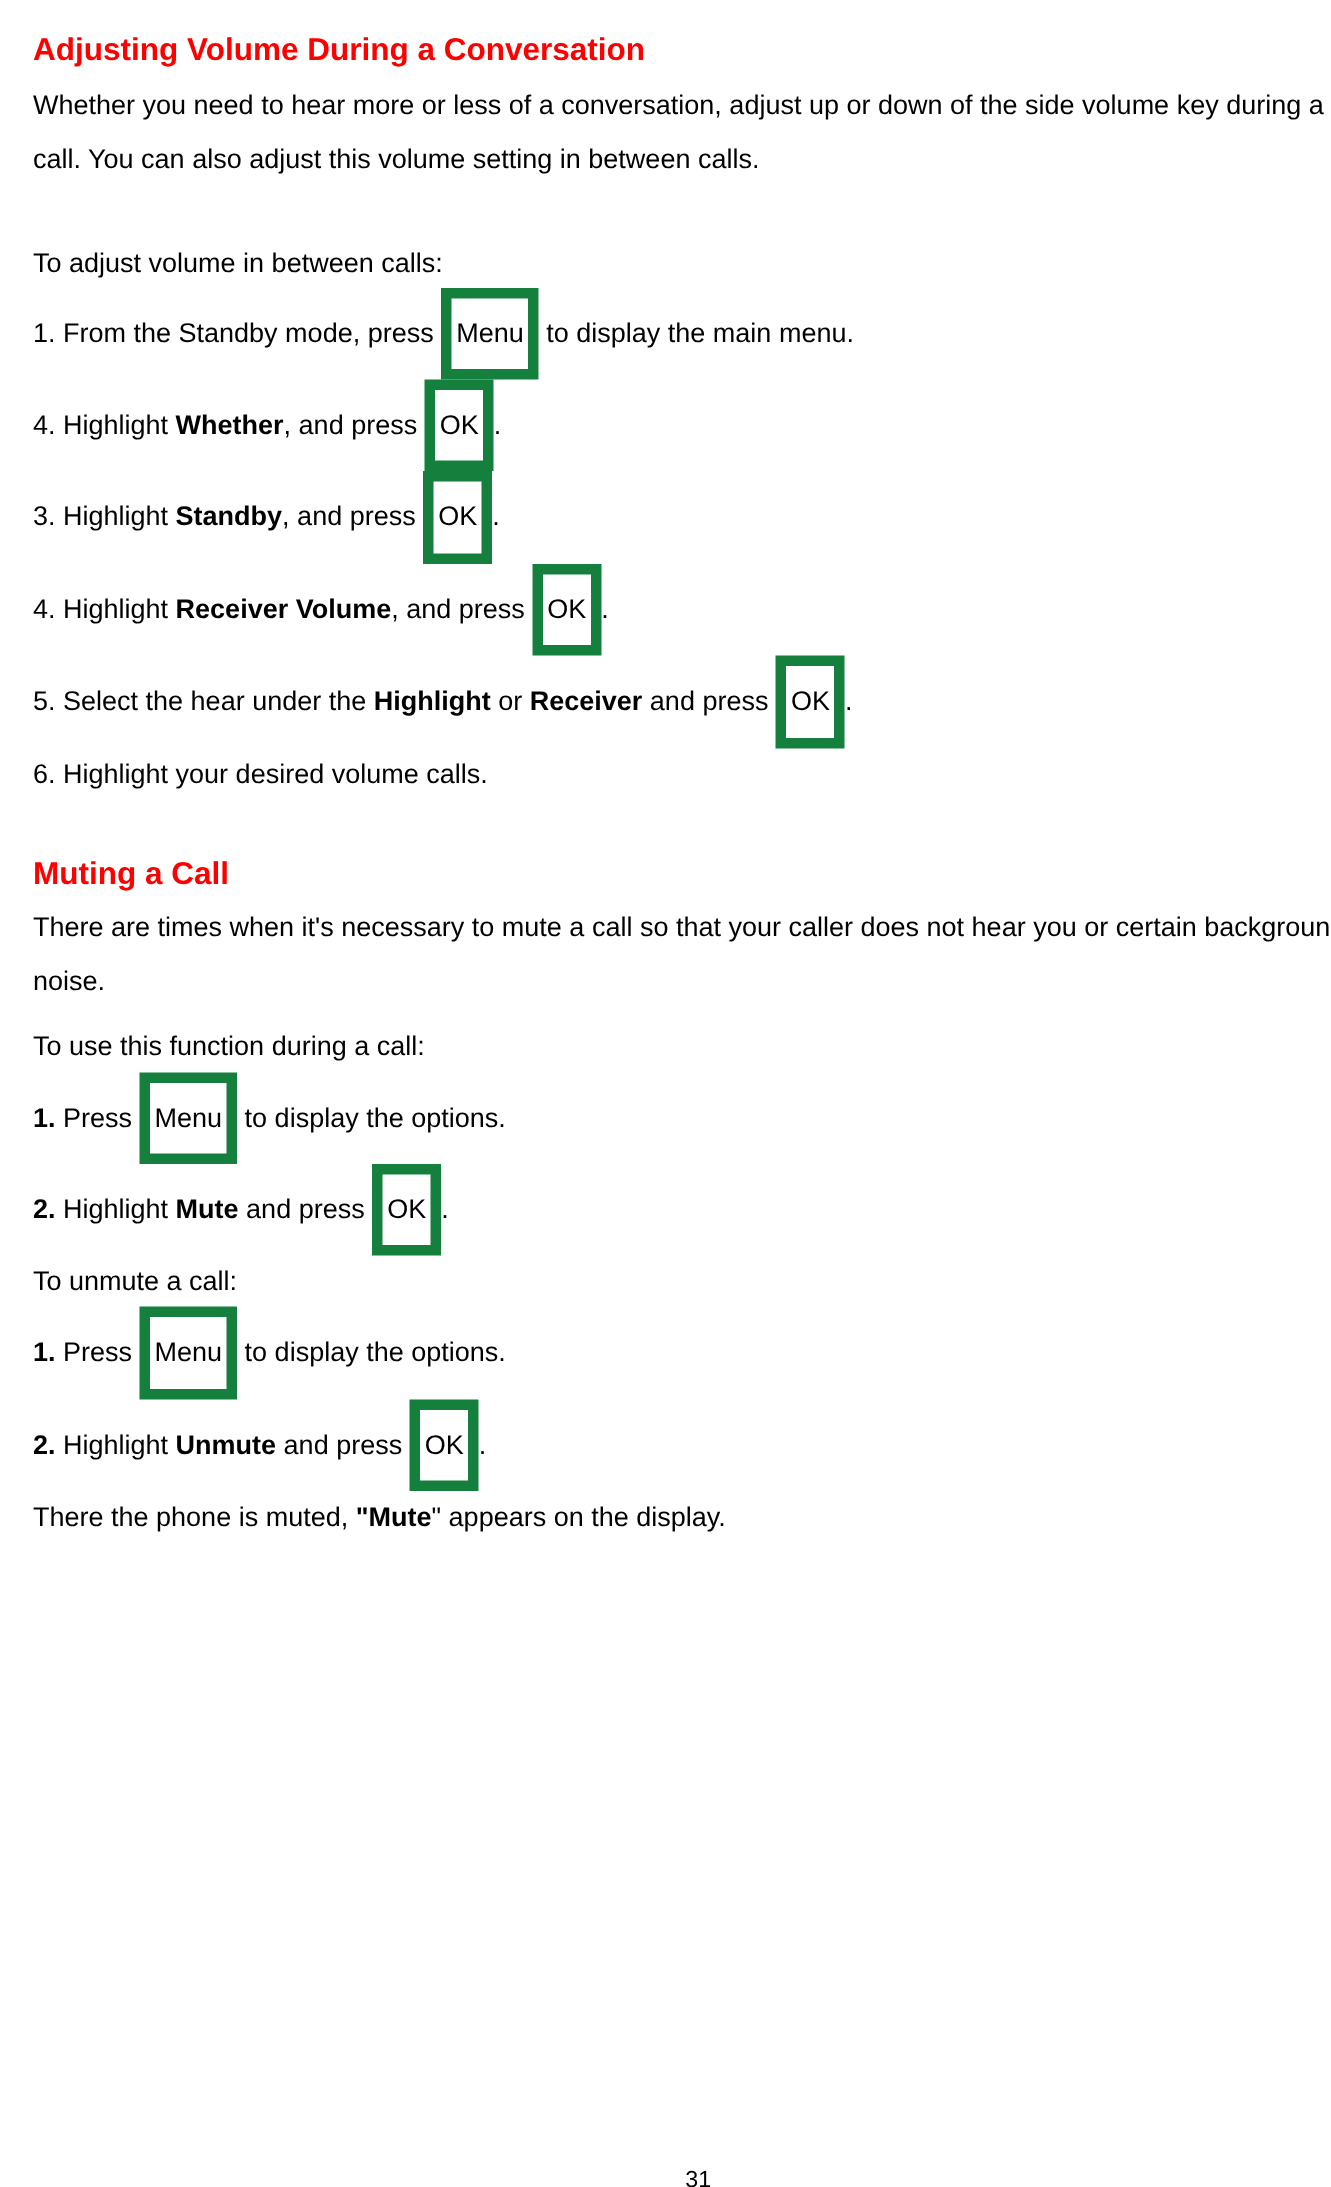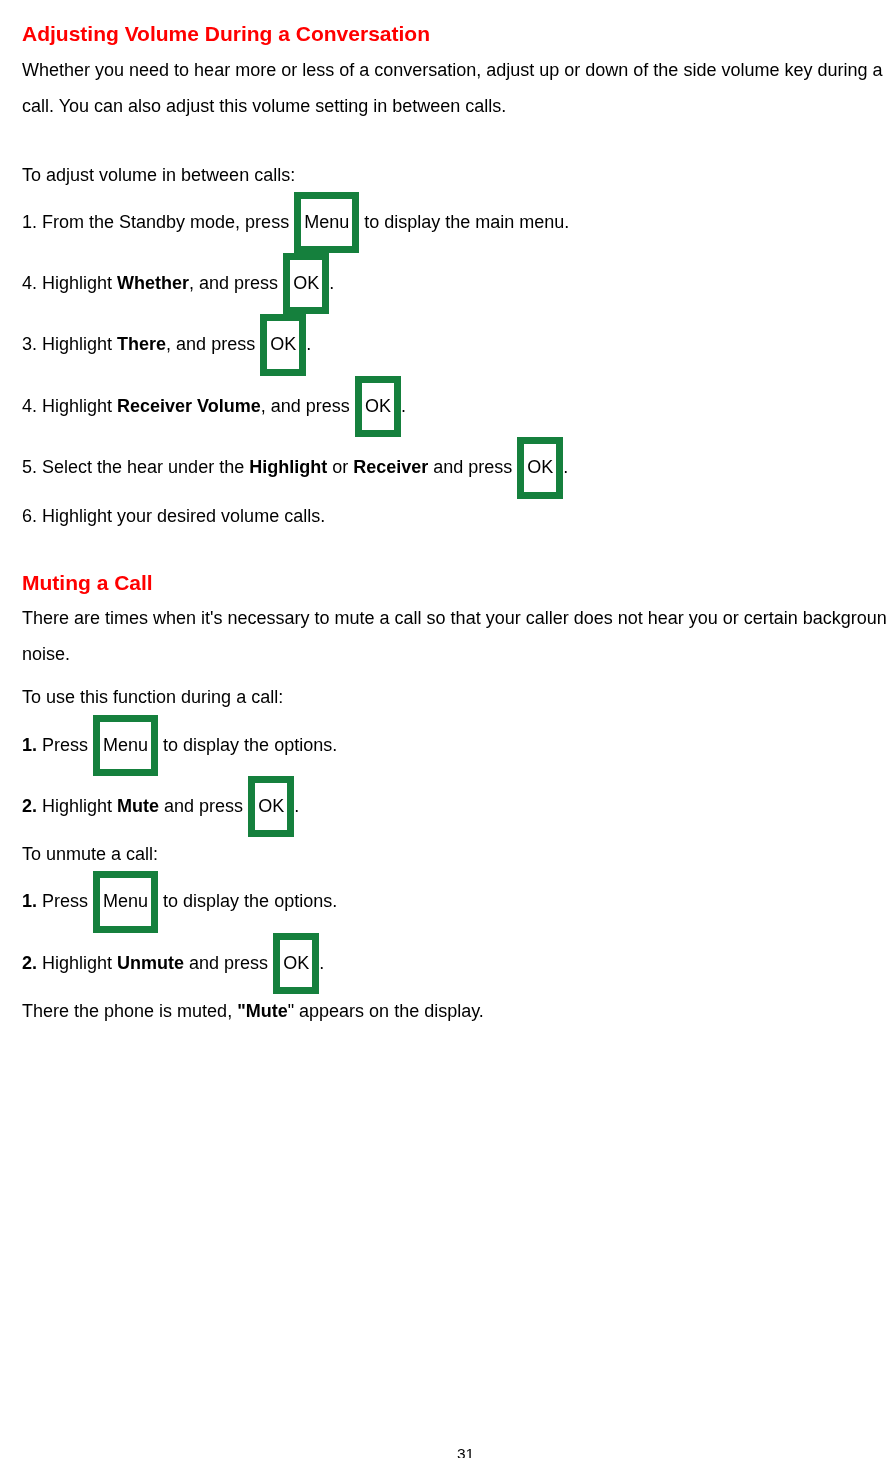--- a/index.html
+++ b/index.html
@@ -56,21 +56,21 @@
 
 <p class="numline">
   <span>1. From the Standby mode, press </span><span class="key">Menu</span><span> to display the main menu.</span>
 </p>
 
 <p class="numline">
   <span>4. Highlight </span><strong>Whether</strong><span>, and press </span><span class="key">OK</span><span>.</span>
 </p>
 
 <p class="numline">
-  <span>3. Highlight </span><strong>There</strong><span>, and press </span><span class="key">OK</span><span>.</span>
+  <span>3. Highlight </span><strong>Standby</strong><span>, and press </span><span class="key">OK</span><span>.</span>
 </p>
 
 <p class="numline">
   <span>4.</span><span>   Highlight </span><strong>Receiver Volume</strong><span>, and press </span><span class="key">OK</span><span>.</span>
 </p>
 
 <p class="numline">
   <span>5.</span><span>   Select the hear under the </span><strong>Highlight</strong><span> or </span><strong>Receiver</strong><span> and press </span><span class="key">OK</span><span>.</span>
 </p>
 

